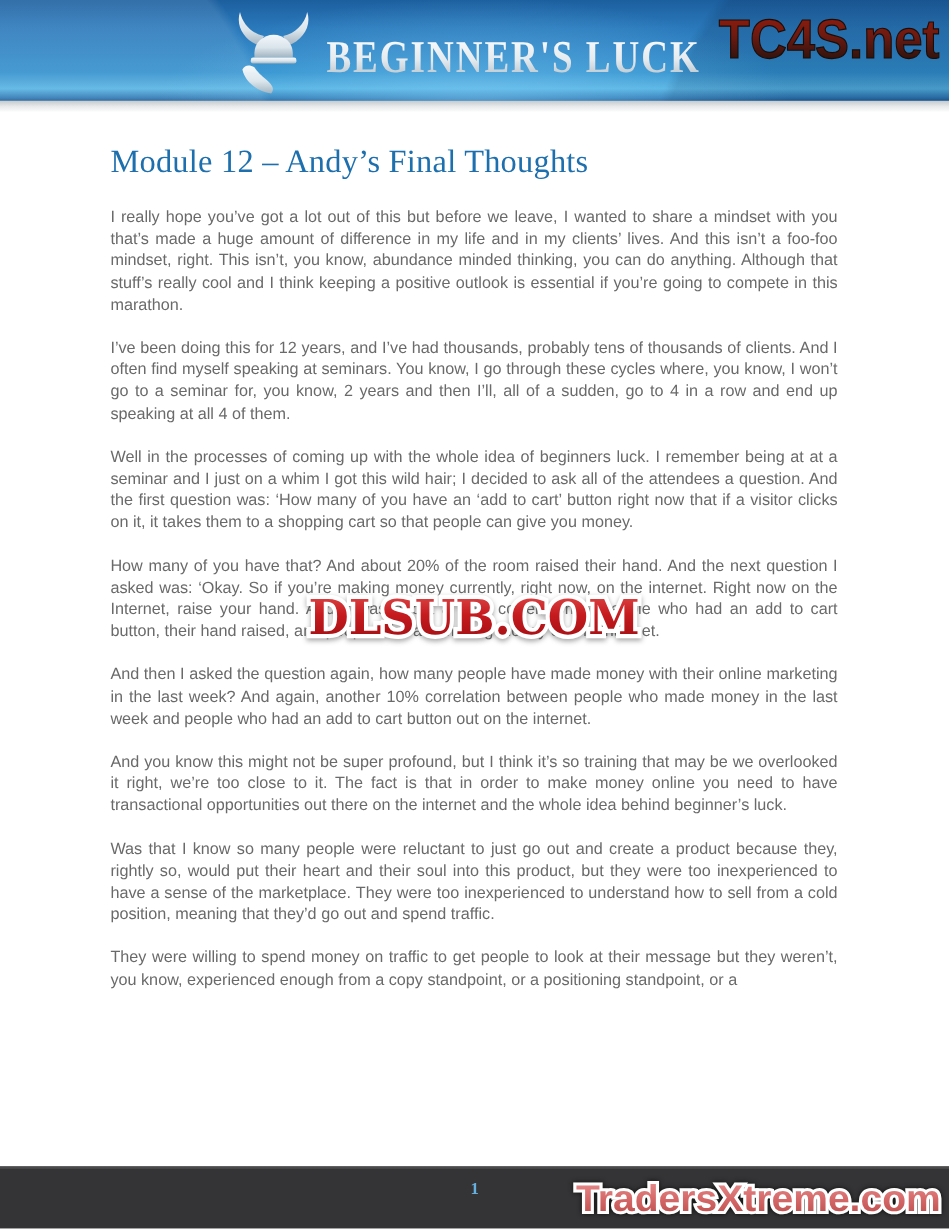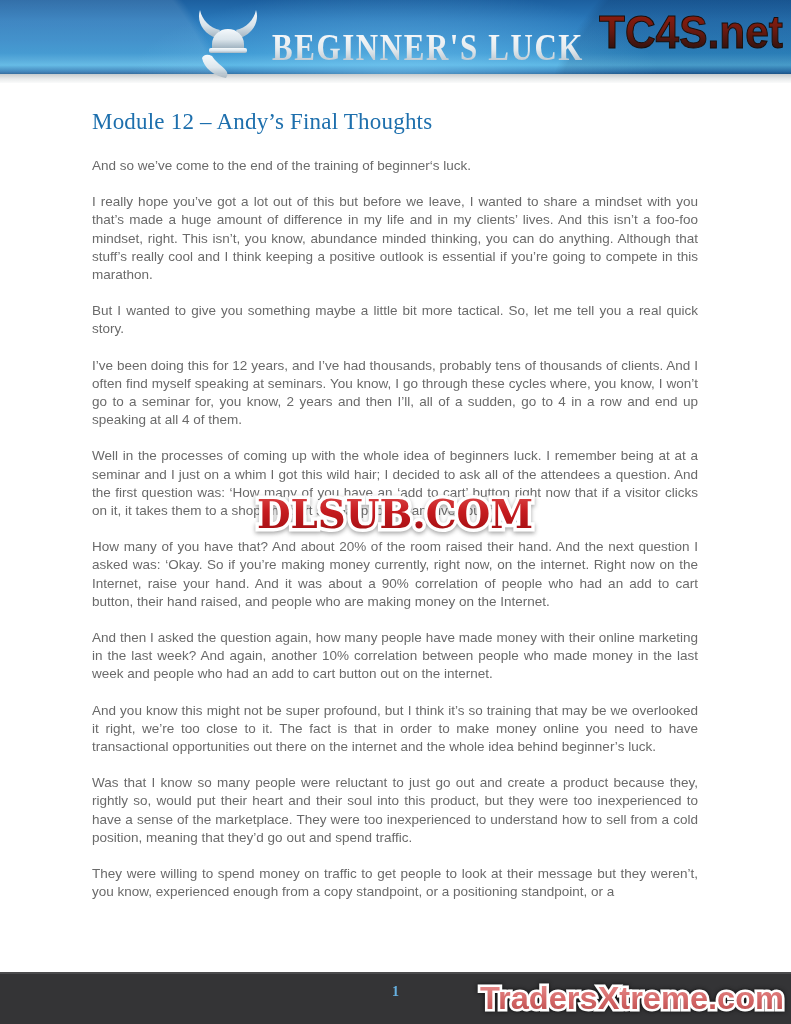--- a/index.html
+++ b/index.html
@@ -9,21 +9,21 @@
     width: 791px;
     height: 1024px;
     background: #ffffff;
     overflow: hidden;
     font-family: "Liberation Sans", sans-serif;
   }
 
   
   .banner {
     position: relative;
-    height: 74px;
+    height: 84px;
     background:
       radial-gradient(ellipse 430px 150px at 50% 108%, rgba(130,205,245,0.55), rgba(130,205,245,0) 62%),
       radial-gradient(circle 280px at -40px 170px, rgba(255,255,255,0.10) 97%, rgba(255,255,255,0) 100%),
       radial-gradient(circle 300px at 830px 190px, rgba(10,40,80,0.18) 97%, rgba(10,40,80,0) 100%),
       linear-gradient(180deg, #1c5f9f 0%, #2a79bb 28%, #2f86c6 55%, #3190cd 72%, #49a5d9 82%, #55b4e3 88%, #2e78b4 97%, #1f5c93 100%);
   }
   .banner-logo-svg { position: absolute; left: 188px; top: 8px; }
   .tc4s-svg { position: absolute; right: 2px; top: 4px; }
 
   
@@ -33,21 +33,21 @@
   }
 
   
   .content {
     padding: 26px 93px 0 92px;
     color: #6a6a6a;
   }
   .doc-title {
     font-family: "Liberation Serif", serif;
     font-weight: normal;
-    font-size: 23px;
+    font-size: 27px;
     color: #1d6fad;
     margin-bottom: 22px;
     letter-spacing: 0.2px;
   }
   .content p {
     font-size: 13.5px;
     line-height: 18.2px;
     text-align: justify;
     margin-bottom: 18px;
   }
@@ -125,23 +125,21 @@
         </linearGradient>
       </defs>
       <text x="6" y="44" font-family="Liberation Sans, sans-serif" font-size="46" font-weight="bold" textLength="184" lengthAdjust="spacingAndGlyphs" fill="url(#tc4s-grad)" stroke="#1a0d08" stroke-width="1">TC4S.net</text>
     </svg>
   </div>
   <div class="banner-strip"></div>
 
   <div class="content">
     <h1 class="doc-title">Module 12 – Andy’s Final Thoughts</h1>
 
-    <p>And so we’ve come to the end of the training of beginner‘s luck.</p>
     <p>I really hope you’ve got a lot out of this but before we leave, I wanted to share a mindset with you that’s made a huge amount of difference in my life and in my clients’ lives. And this isn’t a foo-foo mindset, right. This isn’t, you know, abundance minded thinking, you can do anything. Although that stuff’s really cool and I think keeping a positive outlook is essential if you’re going to compete in this marathon.</p>
-    <p>But I wanted to give you something maybe a little bit more tactical. So, let me tell you a real quick story.</p>
     <p>I’ve been doing this for 12 years, and I’ve had thousands, probably tens of thousands of clients. And I often find myself speaking at seminars. You know, I go through these cycles where, you know, I won’t go to a seminar for, you know, 2 years and then I’ll, all of a sudden, go to 4 in a row and end up speaking at all 4 of them.</p>
     <p>Well in the processes of coming up with the whole idea of beginners luck. I remember being at at a seminar and I just on a whim I got this wild hair; I decided to ask all of the attendees a question. And the first question was: ‘How many of you have an ‘add to cart’ button right now that if a visitor clicks on it, it takes them to a shopping cart so that people can give you money.</p>
     <p>How many of you have that? And about 20% of the room raised their hand. And the next question I asked was: ‘Okay. So if you’re making money currently, right now, on the internet. Right now on the Internet, raise your hand. And it was about a 90% correlation of people who had an add to cart button, their hand raised, and people who are making money on the Internet.</p>
     <p>And then I asked the question again, how many people have made money with their online marketing in the last week? And again, another 10% correlation between people who made money in the last week and people who had an add to cart button out on the internet.</p>
     <p>And you know this might not be super profound, but I think it’s so training that may be we overlooked it right, we’re too close to it. The fact is that in order to make money online you need to have transactional opportunities out there on the internet and the whole idea behind beginner’s luck.</p>
     <p>Was that I know so many people were reluctant to just go out and create a product because they, rightly so, would put their heart and their soul into this product, but they were too inexperienced to have a sense of the marketplace. They were too inexperienced to understand how to sell from a cold position, meaning that they’d go out and spend traffic.</p>
     <p>They were willing to spend money on traffic to get people to look at their message but they weren’t, you know, experienced enough from a copy standpoint, or a positioning standpoint, or a</p>
   </div>
 
   <svg class="dlsub-svg" width="294" height="54" viewBox="0 0 294 54">

